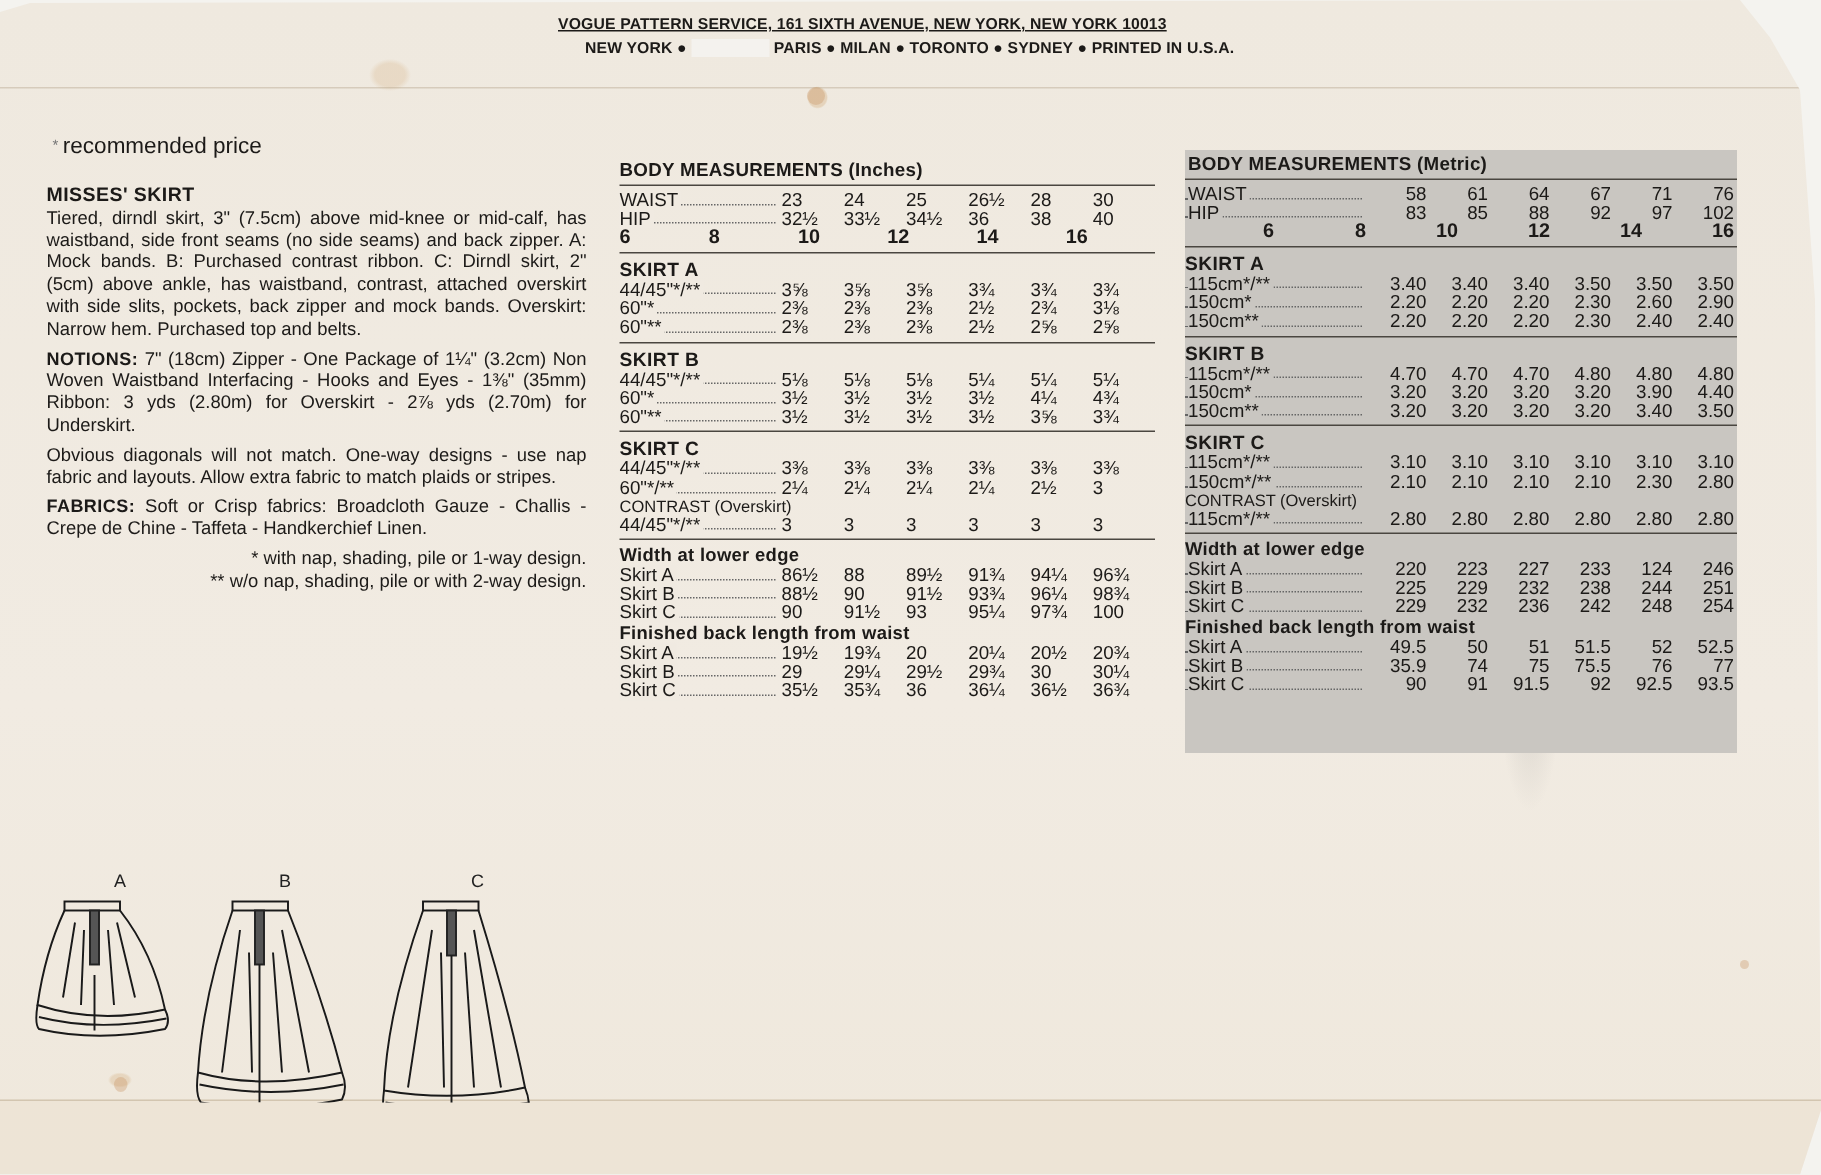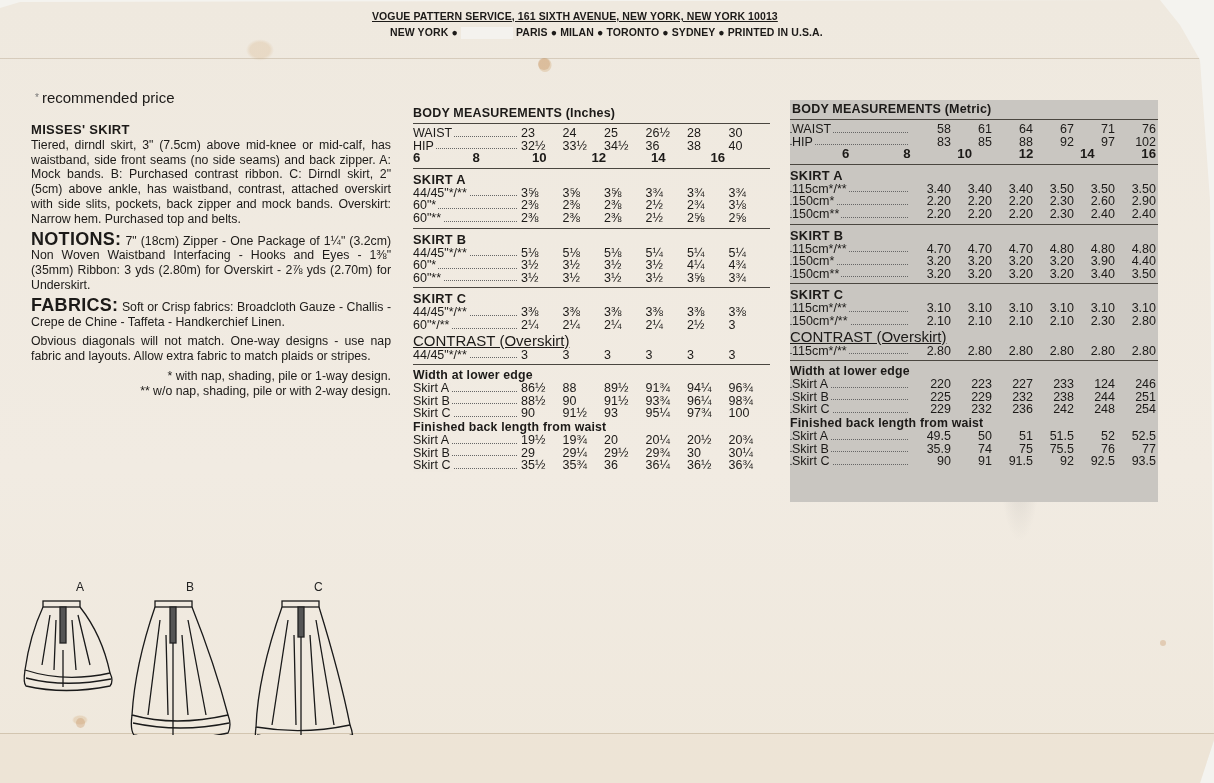--- a/index.html
+++ b/index.html
@@ -14,21 +14,21 @@
   .flap-top{position:absolute;left:0;top:0;width:1214px;height:58px;border-bottom:1px solid rgba(170,150,120,.35);}
   .flap-bottom{position:absolute;left:0;top:733px;width:1214px;height:50px;border-top:1px solid rgba(170,150,120,.4);background:rgba(230,215,195,.25);}
   .header{position:absolute;left:340px;top:6px;width:700px;font-size:10.5px;font-weight:bold;letter-spacing:.1px;}
   .header .l1{position:absolute;left:32px;top:4px;white-space:nowrap;text-decoration:underline;}
   .header .l2{position:absolute;left:18px;top:20px;white-space:nowrap;padding-left:32px;}
   .header .l2 .gap{display:inline-block;width:52px;height:12px;background:#f4f2ee;vertical-align:middle;}
   .left{position:absolute;left:31px;top:90px;width:360px;font-size:12.3px;line-height:14.8px;text-align:justify;}
   .rec{font-size:15px;margin-left:4px;margin-bottom:17px;line-height:16px;}
   .rec .star{font-size:10px;color:#777;vertical-align:top;margin-right:3px;}
   .title{font-weight:bold;font-size:13px;letter-spacing:.3px;}
-  .lbl{font-weight:bold;letter-spacing:.3px;font-size:18px;}
+  .lbl{font-weight:bold;letter-spacing:.3px;font-size:12px;}
   .para{margin:0 0 5px 0;}
   .note{margin:0;text-align:right;}
   .tbl{position:absolute;font-size:12.5px;}
   .tbl.inch{left:413px;top:104px;width:357px;}
   .tbl.metric{left:790px;top:100px;width:368px;background:#c9c6c1;height:402px;}
   .tbl .h{font-weight:bold;font-size:12.5px;letter-spacing:.2px;padding:2px 0 0 0;}
   .metric .h{padding-left:2px;}
   .tbl .rule{border-top:1.3px solid #4a4640;margin:3px 0 3px 0;}
   .row{display:flex;height:12.6px;line-height:12.6px;white-space:nowrap;}
   .row .k{width:108px;overflow:hidden;position:relative;}
@@ -37,21 +37,21 @@
   .row .k .dots{position:absolute;left:0;right:4px;bottom:3px;border-bottom:1px dotted #666;}
   .row .k .t{padding-right:2px;}
   .inch .row .k .t{background:#f0eae1;}
   .metric .row .k .t{background:#c9c6c1;}
   .row .v{flex:1;display:flex;}
   .row .v span{flex:1;text-align:left;}
   .metric .row .v span{text-align:right;padding-right:2px;}
   .row.bold{font-weight:bold;font-size:13.2px;flex-direction:column;}
   .sec{font-weight:bold;font-size:12.8px;margin-top:1px;letter-spacing:.3px;}
   .sub{font-weight:bold;font-size:12.3px;letter-spacing:.2px;}
-  .plain{font-size:15px;text-decoration:underline;}
+  .plain{font-size:11px;}
   .illus{position:absolute;left:20px;top:575px;width:360px;height:160px;}
   .illus .lab{position:absolute;font-size:12px;color:#222;}
   .stain{position:absolute;border-radius:50%;background:rgba(200,150,100,.35);}
   .smudge{position:absolute;left:1000px;top:392px;width:40px;height:150px;background:radial-gradient(ellipse, rgba(90,90,90,.15), transparent 70%);}
 </style>
 </head>
 <body>
 
 <div class="paper">
   <div class="flap-top"></div>
@@ -69,22 +69,22 @@
     <span class="gap"></span>
     <span>PARIS ● MILAN ● TORONTO ● SYDNEY ● PRINTED IN U.S.A.</span>
   </div>
 </div>
 
 <div class="left">
   <div class="rec"><span class="star">*</span><span>recommended price</span></div>
   <div class="title">MISSES' SKIRT</div>
   <p class="para">Tiered, dirndl skirt, 3" (7.5cm) above mid-knee or mid-calf, has waistband, side front seams (no side seams) and back zipper. A: Mock bands. B: Purchased contrast ribbon. C: Dirndl skirt, 2" (5cm) above ankle, has waistband, contrast, attached overskirt with side slits, pockets, back zipper and mock bands. Overskirt: Narrow hem. Purchased top and belts.</p>
   <p class="para"><span class="lbl">NOTIONS:</span> <span>7" (18cm) Zipper - One Package of 1¼" (3.2cm) Non Woven Waistband Interfacing - Hooks and Eyes - 1⅜" (35mm) Ribbon: 3 yds (2.80m) for Overskirt - 2⅞ yds (2.70m) for Underskirt.</span></p>
+  <p class="para">Obvious diagonals will not match. One-way designs - use nap fabric and layouts. Allow extra fabric to match plaids or stripes.</p>
   <p class="para"><span class="lbl">FABRICS:</span> <span>Soft or Crisp fabrics: Broadcloth Gauze - Challis - Crepe de Chine - Taffeta - Handkerchief Linen.</span></p>
-  <p class="para">Obvious diagonals will not match. One-way designs - use nap fabric and layouts. Allow extra fabric to match plaids or stripes.</p>
   <p class="note">* with nap, shading, pile or 1-way design.</p>
   <p class="note">** w/o nap, shading, pile or with 2-way design.</p>
 </div>
 
 <div class="tbl inch" id="tbl-inch">
     <div class="h">BODY MEASUREMENTS (Inches)</div>
     <div class="rule"></div>
     <div class="row">
       <div class="k"><span class="dots"></span><span class="t">WAIST</span></div>
       <div class="v">

